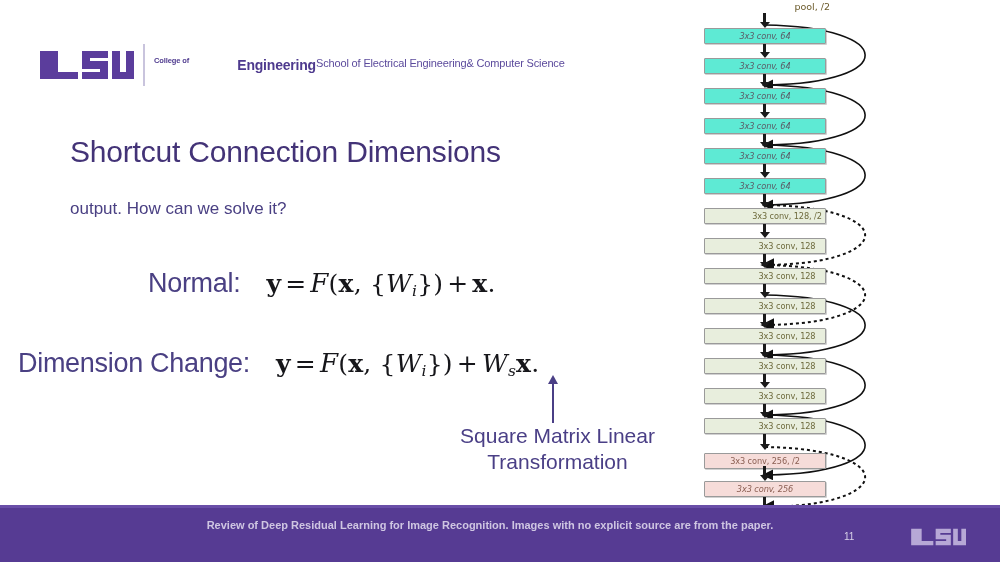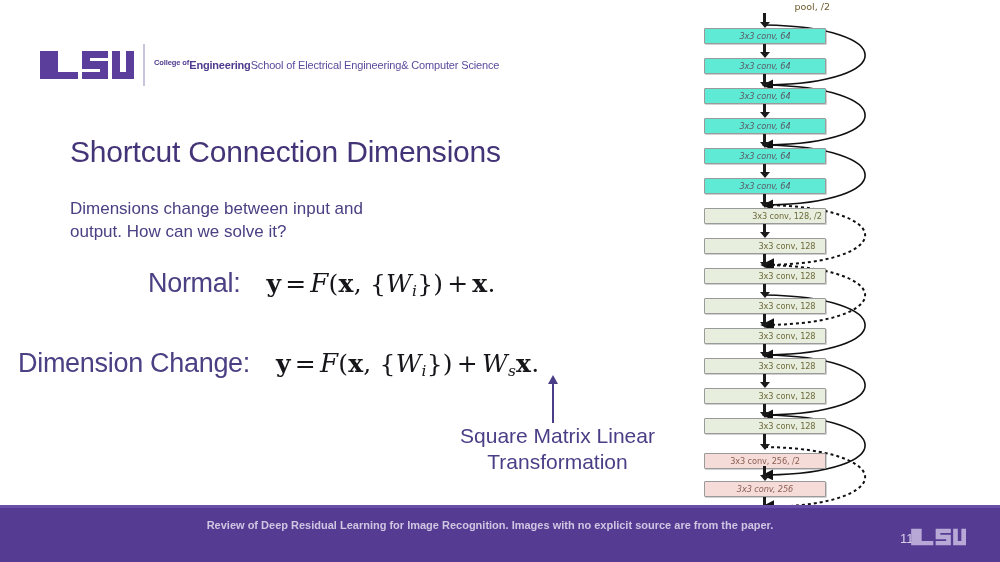--- a/index.html
+++ b/index.html
@@ -40,24 +40,25 @@
     justify-content: center;
     line-height: 1.16;
   }
   .unit-small {
     font-size: 7.5px;
     font-weight: bold;
     color: #4e3a8e;
     letter-spacing: -0.1px;
   }
   .unit-big {
-    font-size: 11px;
+    font-size: 14px;
     font-weight: bold;
     color: #4e3a8e;
     letter-spacing: -0.2px;
+    margin-left: 48px;
   }
   .unit-med {
     font-size: 11px;
     color: #5b4a9c;
     letter-spacing: -0.15px;
   }
 
   
   #slide-title {
     position: absolute;
@@ -219,23 +220,23 @@
     top: 14px;
     width: 600px;
     text-align: center;
     font-size: 11px;
     font-weight: bold;
     color: #cfc6e2;
     line-height: 1.25;
   }
   #footer-pagenum {
     position: absolute;
-    left: 900px;
+    left: 844px;
     top: 26px;
-    font-size: 13px;
+    font-size: 10px;
     color: #d8d1e8;
   }
   #footer-logo {
     position: absolute;
     left: 910px;
     top: 22px;
     width: 56px;
     height: 20px;
   }
 </style>
@@ -252,21 +253,20 @@
   <div id="lsu-unit-lines">
     <div class="unit-small">College of</div>
     <div class="unit-big">Engineering</div>
     <div class="unit-med">School of Electrical Engineering</div>
     <div class="unit-med">&amp; Computer Science</div>
   </div>
 </div>
 
 <div id="slide-title">Shortcut Connection Dimensions</div>
 <div id="slide-body">
-  <div>Dimensions change between input and</div>
   <div>output. How can we solve it?</div>
 </div>
 
 <div class="eq-row" id="eq-normal">
   <span class="eq-label">Normal:</span>
   <span class="eq-math">
     <span class="mb">y</span><span class="op">=</span><span class="cal">F</span>(<span class="mb">x</span>,&nbsp;{<span class="mi">W</span><span class="sub">i</span>})<span class="op">+</span><span class="mb">x</span>.
   </span>
 </div>
 

